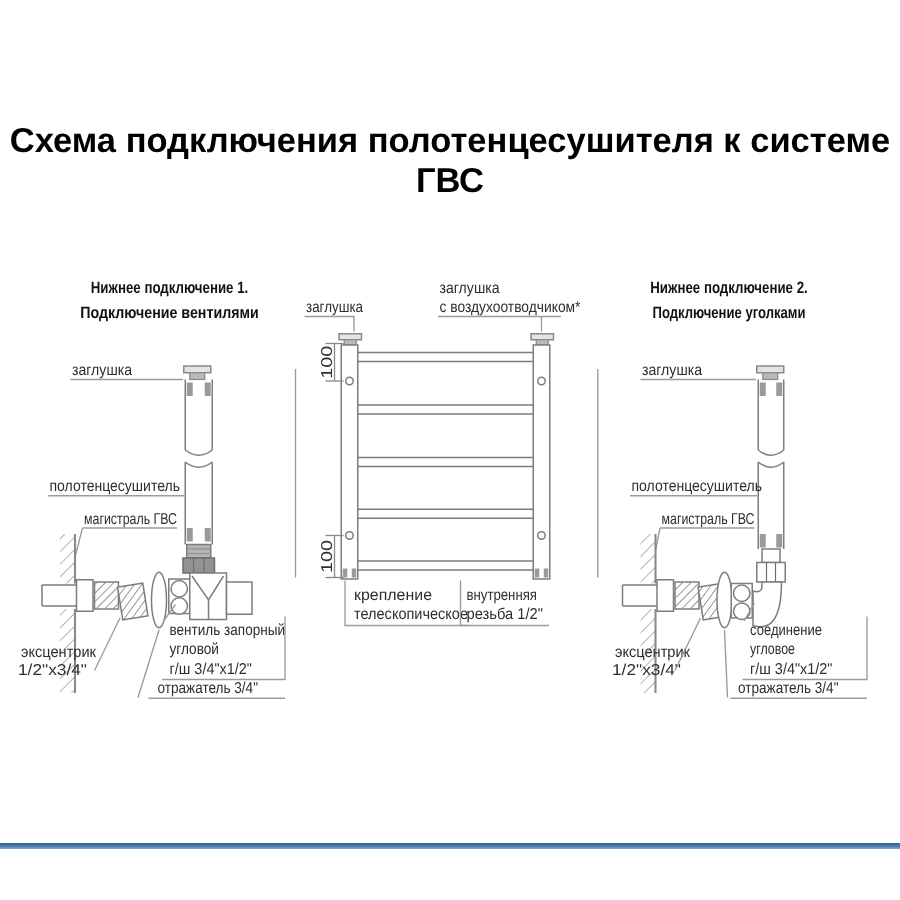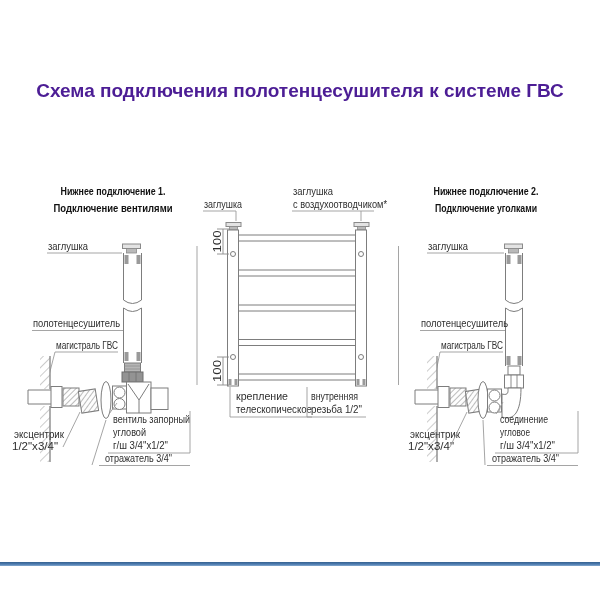--- a/index.html
+++ b/index.html
@@ -1,19 +1,19 @@
 <!DOCTYPE html>
 <html><head>
 <meta charset="utf-8">
 <style>
   html,body{margin:0;padding:0;background:#fff;}
   .page{position:relative;width:600px;height:600px;background:#fff;overflow:hidden;
         font-family:"Liberation Sans",sans-serif;}
   .title{position:absolute;top:80px;left:0;width:600px;text-align:center;
-         font-size:19px;font-weight:bold;color:#4c1d95;letter-spacing:0;}
+         font-size:23px;font-weight:bold;color:#000000;letter-spacing:0;}
   .drawing{position:absolute;top:0;left:0;}
   .footer-line{position:absolute;top:562px;left:0;width:600px;height:4px;
          background:linear-gradient(180deg,#35608f 0%,#4d7cb0 55%,#86a9cf 100%);}
   
   svg text{font-family:"Liberation Sans",sans-serif;}
   .lbl{font-size:10.5px;fill:#2e2e2e;}
   .hdg{font-size:11px;font-weight:bold;fill:#111;}
   .ln{stroke:#7d7d7d;stroke-width:1;fill:none;}
   .lnw{stroke:#8a8a8a;stroke-width:1.4;fill:none;}
   .wht{fill:#fff;stroke:#7d7d7d;stroke-width:1;}

